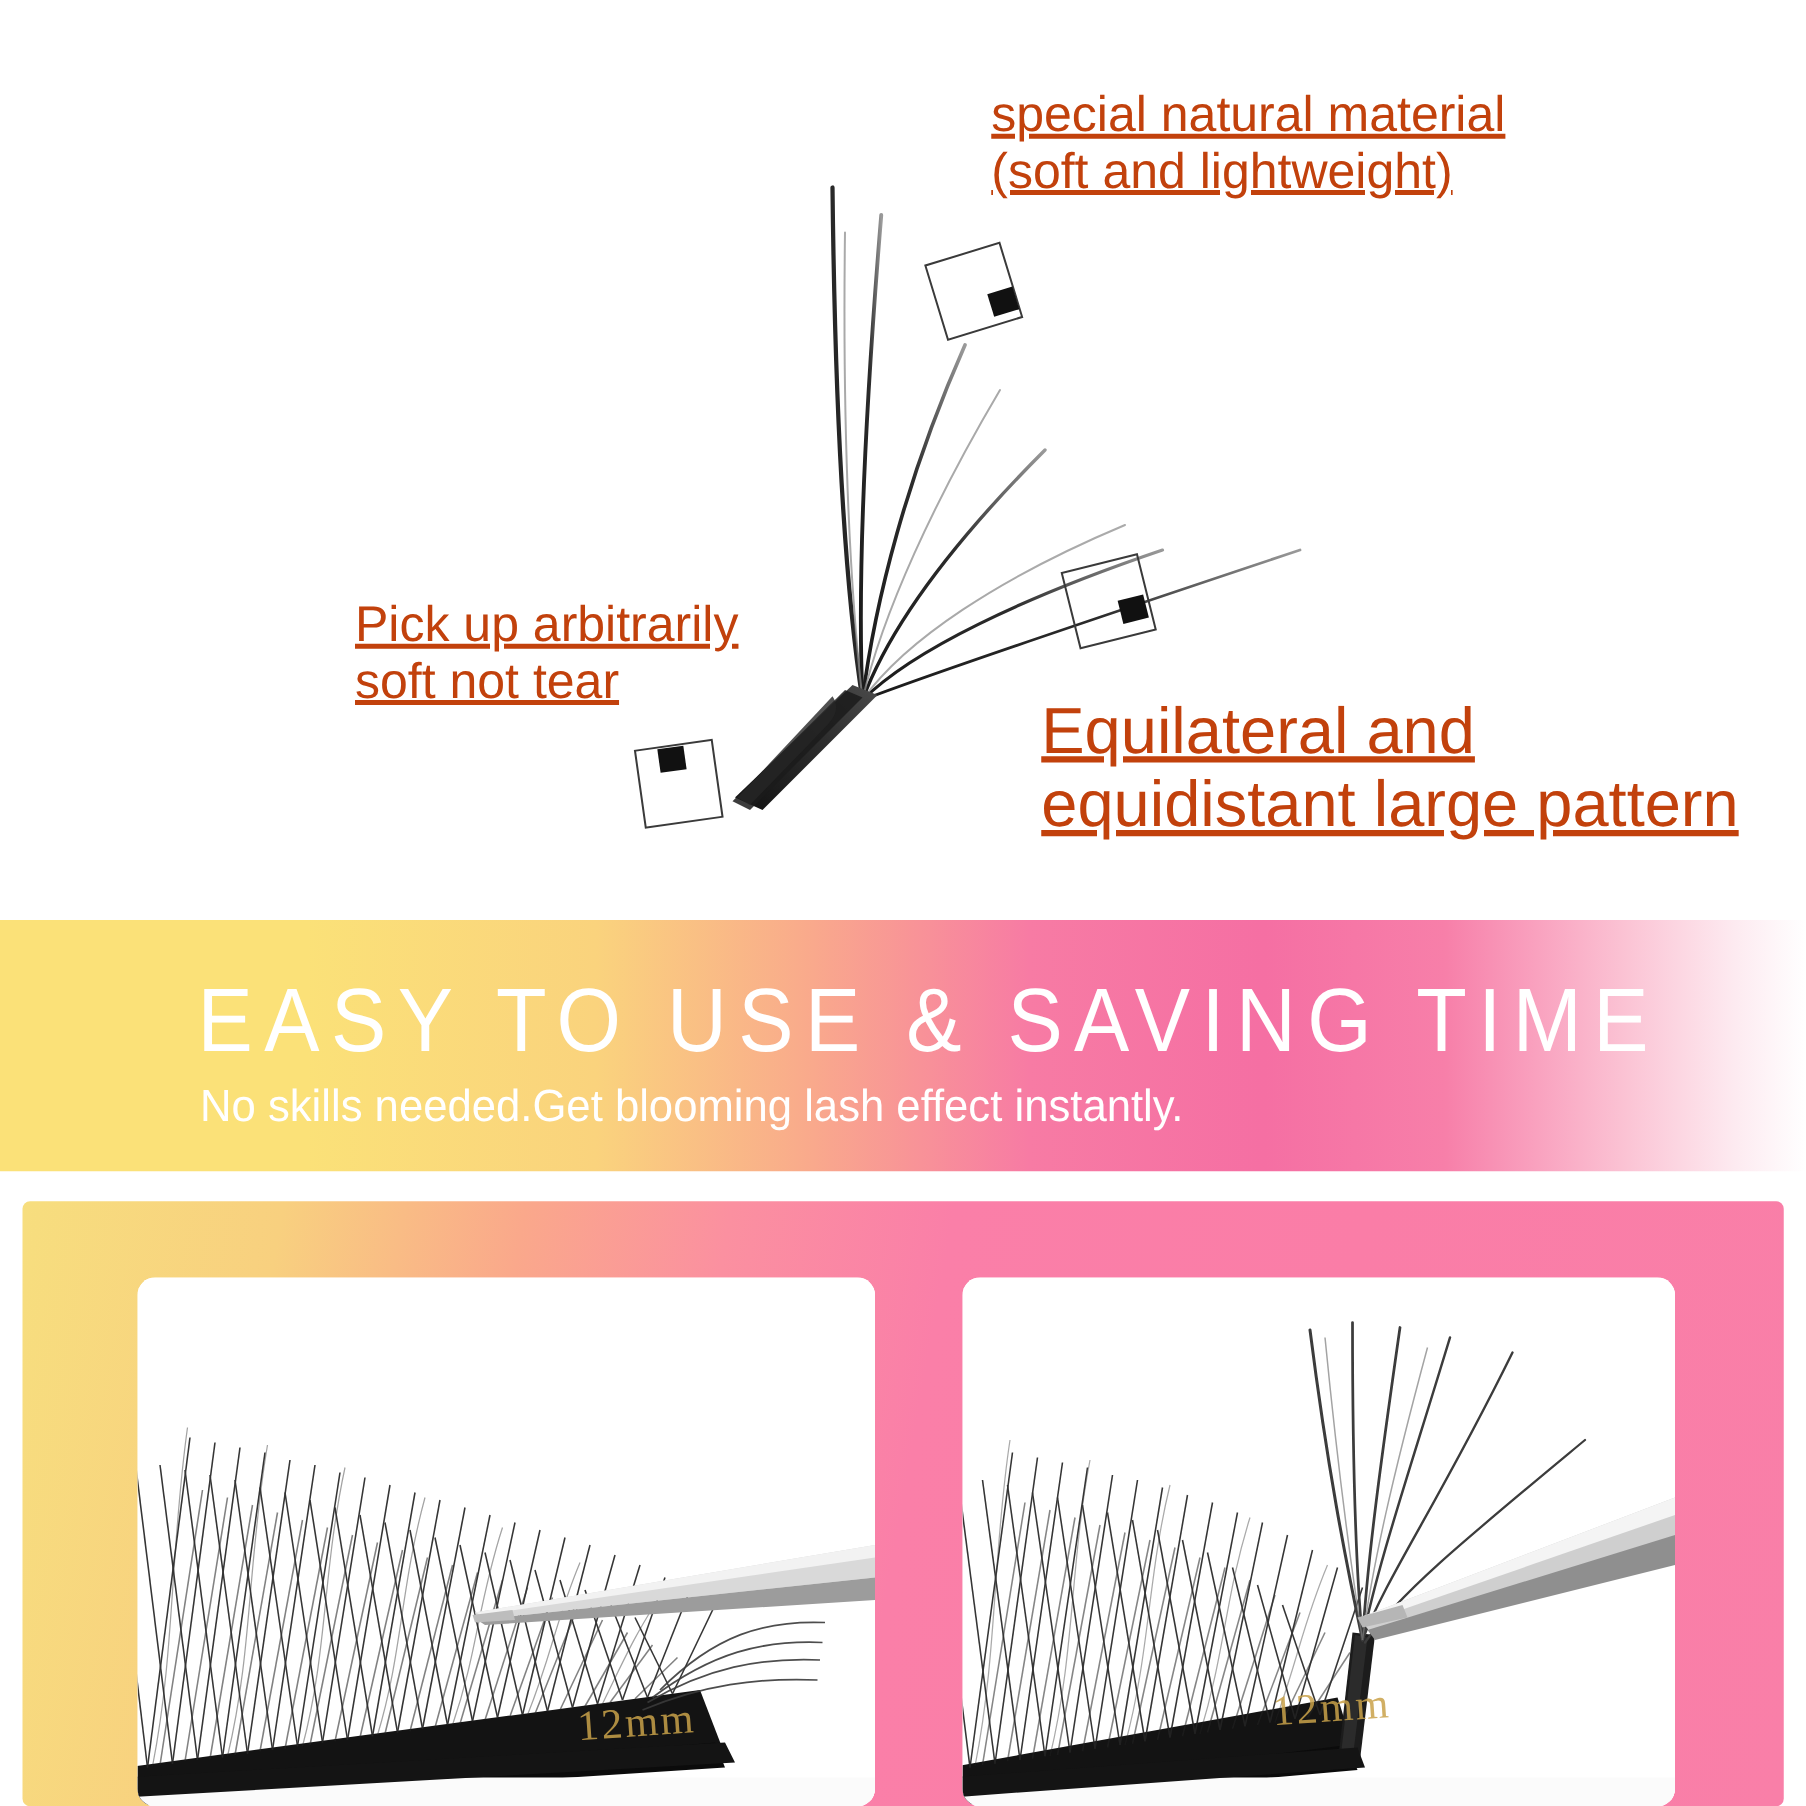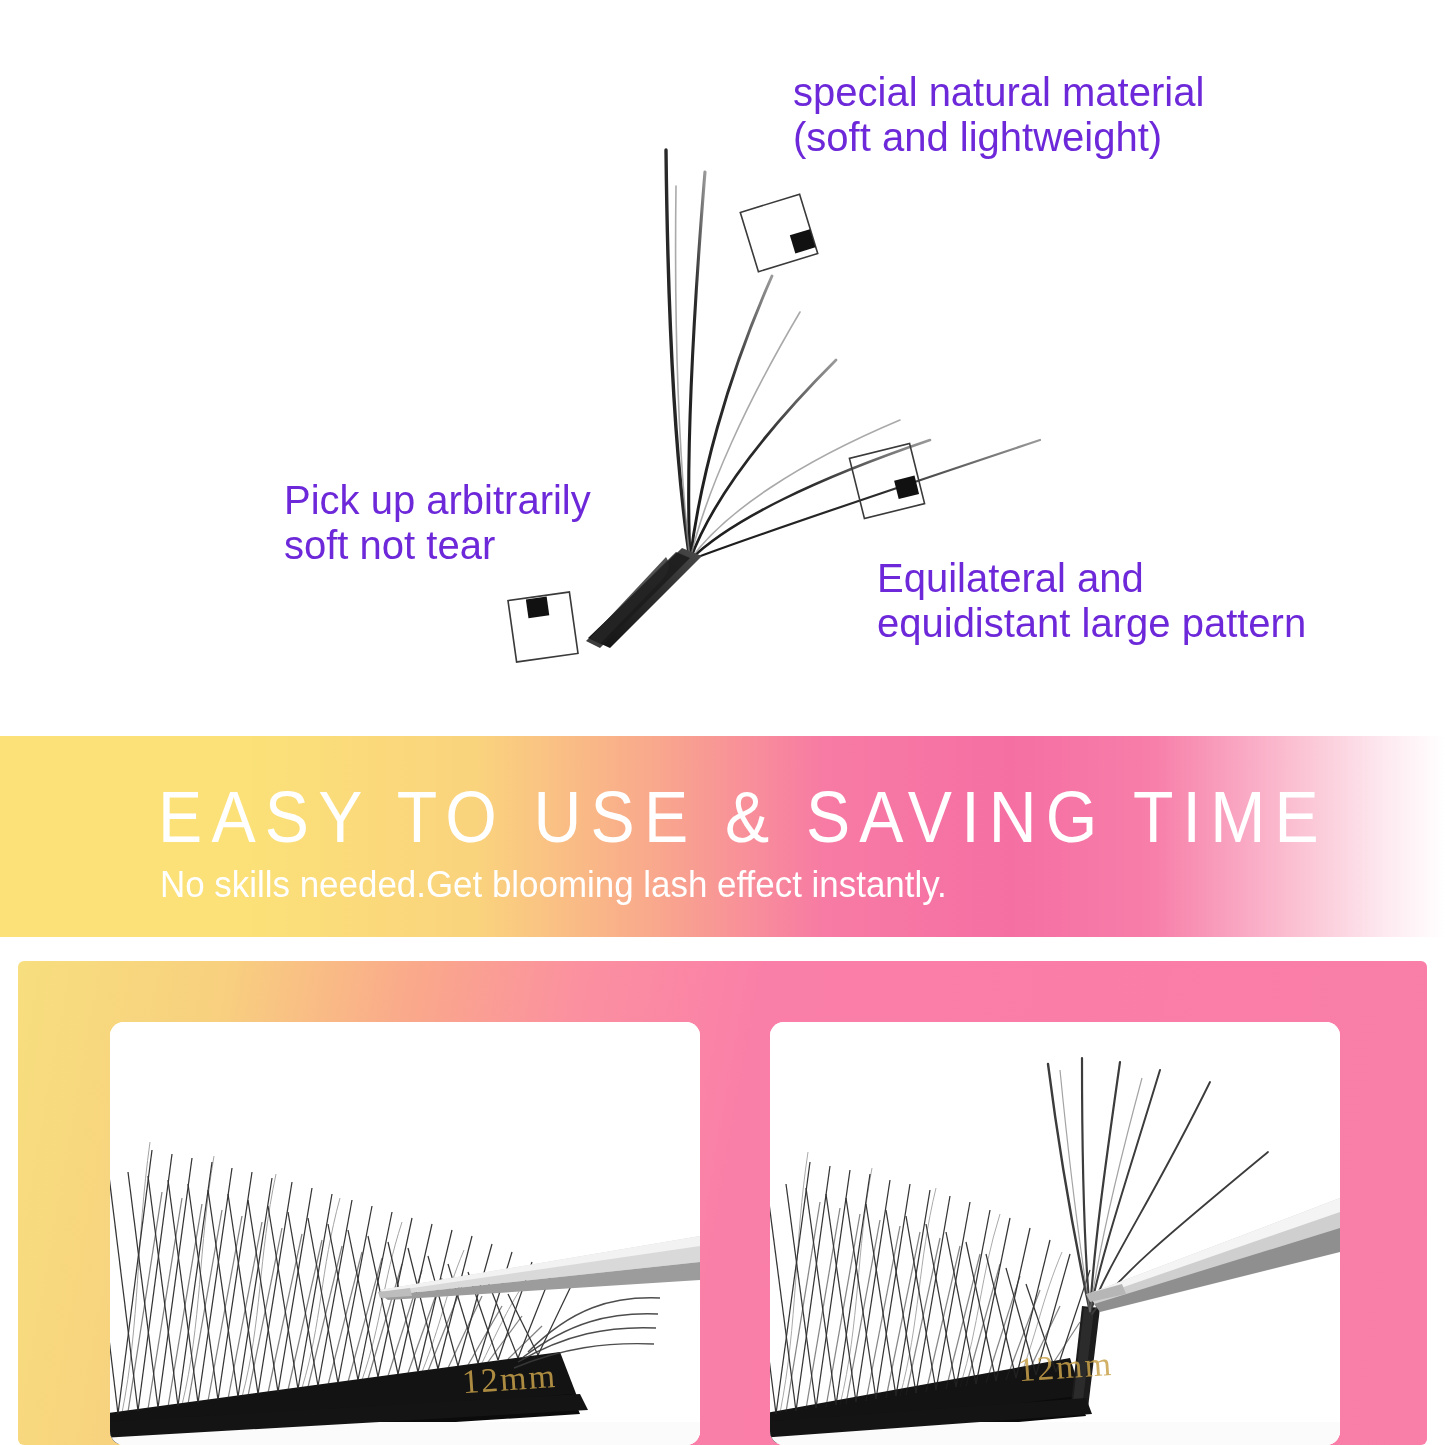--- a/index.html
+++ b/index.html
@@ -3,25 +3,25 @@
 <meta charset="utf-8">
 <style>
   html,body{margin:0;padding:0;background:#fff;}
   body{font-family:"Liberation Sans",sans-serif;}
   .page{position:relative;width:1445px;height:1445px;background:#ffffff;overflow:hidden;}
 
   
   .hero{position:absolute;left:0;top:0;width:1445px;height:736px;background:#ffffff;}
   .hero-svg{position:absolute;left:0;top:0;width:1445px;height:736px;}
 
-  .callout{position:absolute;color:#6d28d9;line-height:1.13;
-           font-family:"Liberation Sans",sans-serif;white-space:pre-line;}
+  .callout{position:absolute;color:#c2410c;line-height:1.13;
+           font-family:"Liberation Sans",sans-serif;white-space:pre-line;text-decoration:underline;}
   .callout-top{left:793px;top:70px;font-size:40px;}
   .callout-left{left:284px;top:478px;font-size:40px;}
-  .callout-right{left:877px;top:556px;font-size:40px;}
+  .callout-right{left:833px;top:556px;font-size:52px;}
 
   
   .banner{position:absolute;left:0;top:736px;width:1445px;height:201px;
           background:linear-gradient(90deg,
             #fbe178 0%,
             #fbe178 17%,
             #fad37d 33%,
             #f9a98c 45%,
             #f77ba4 57%,
             #f56fa3 70%,

